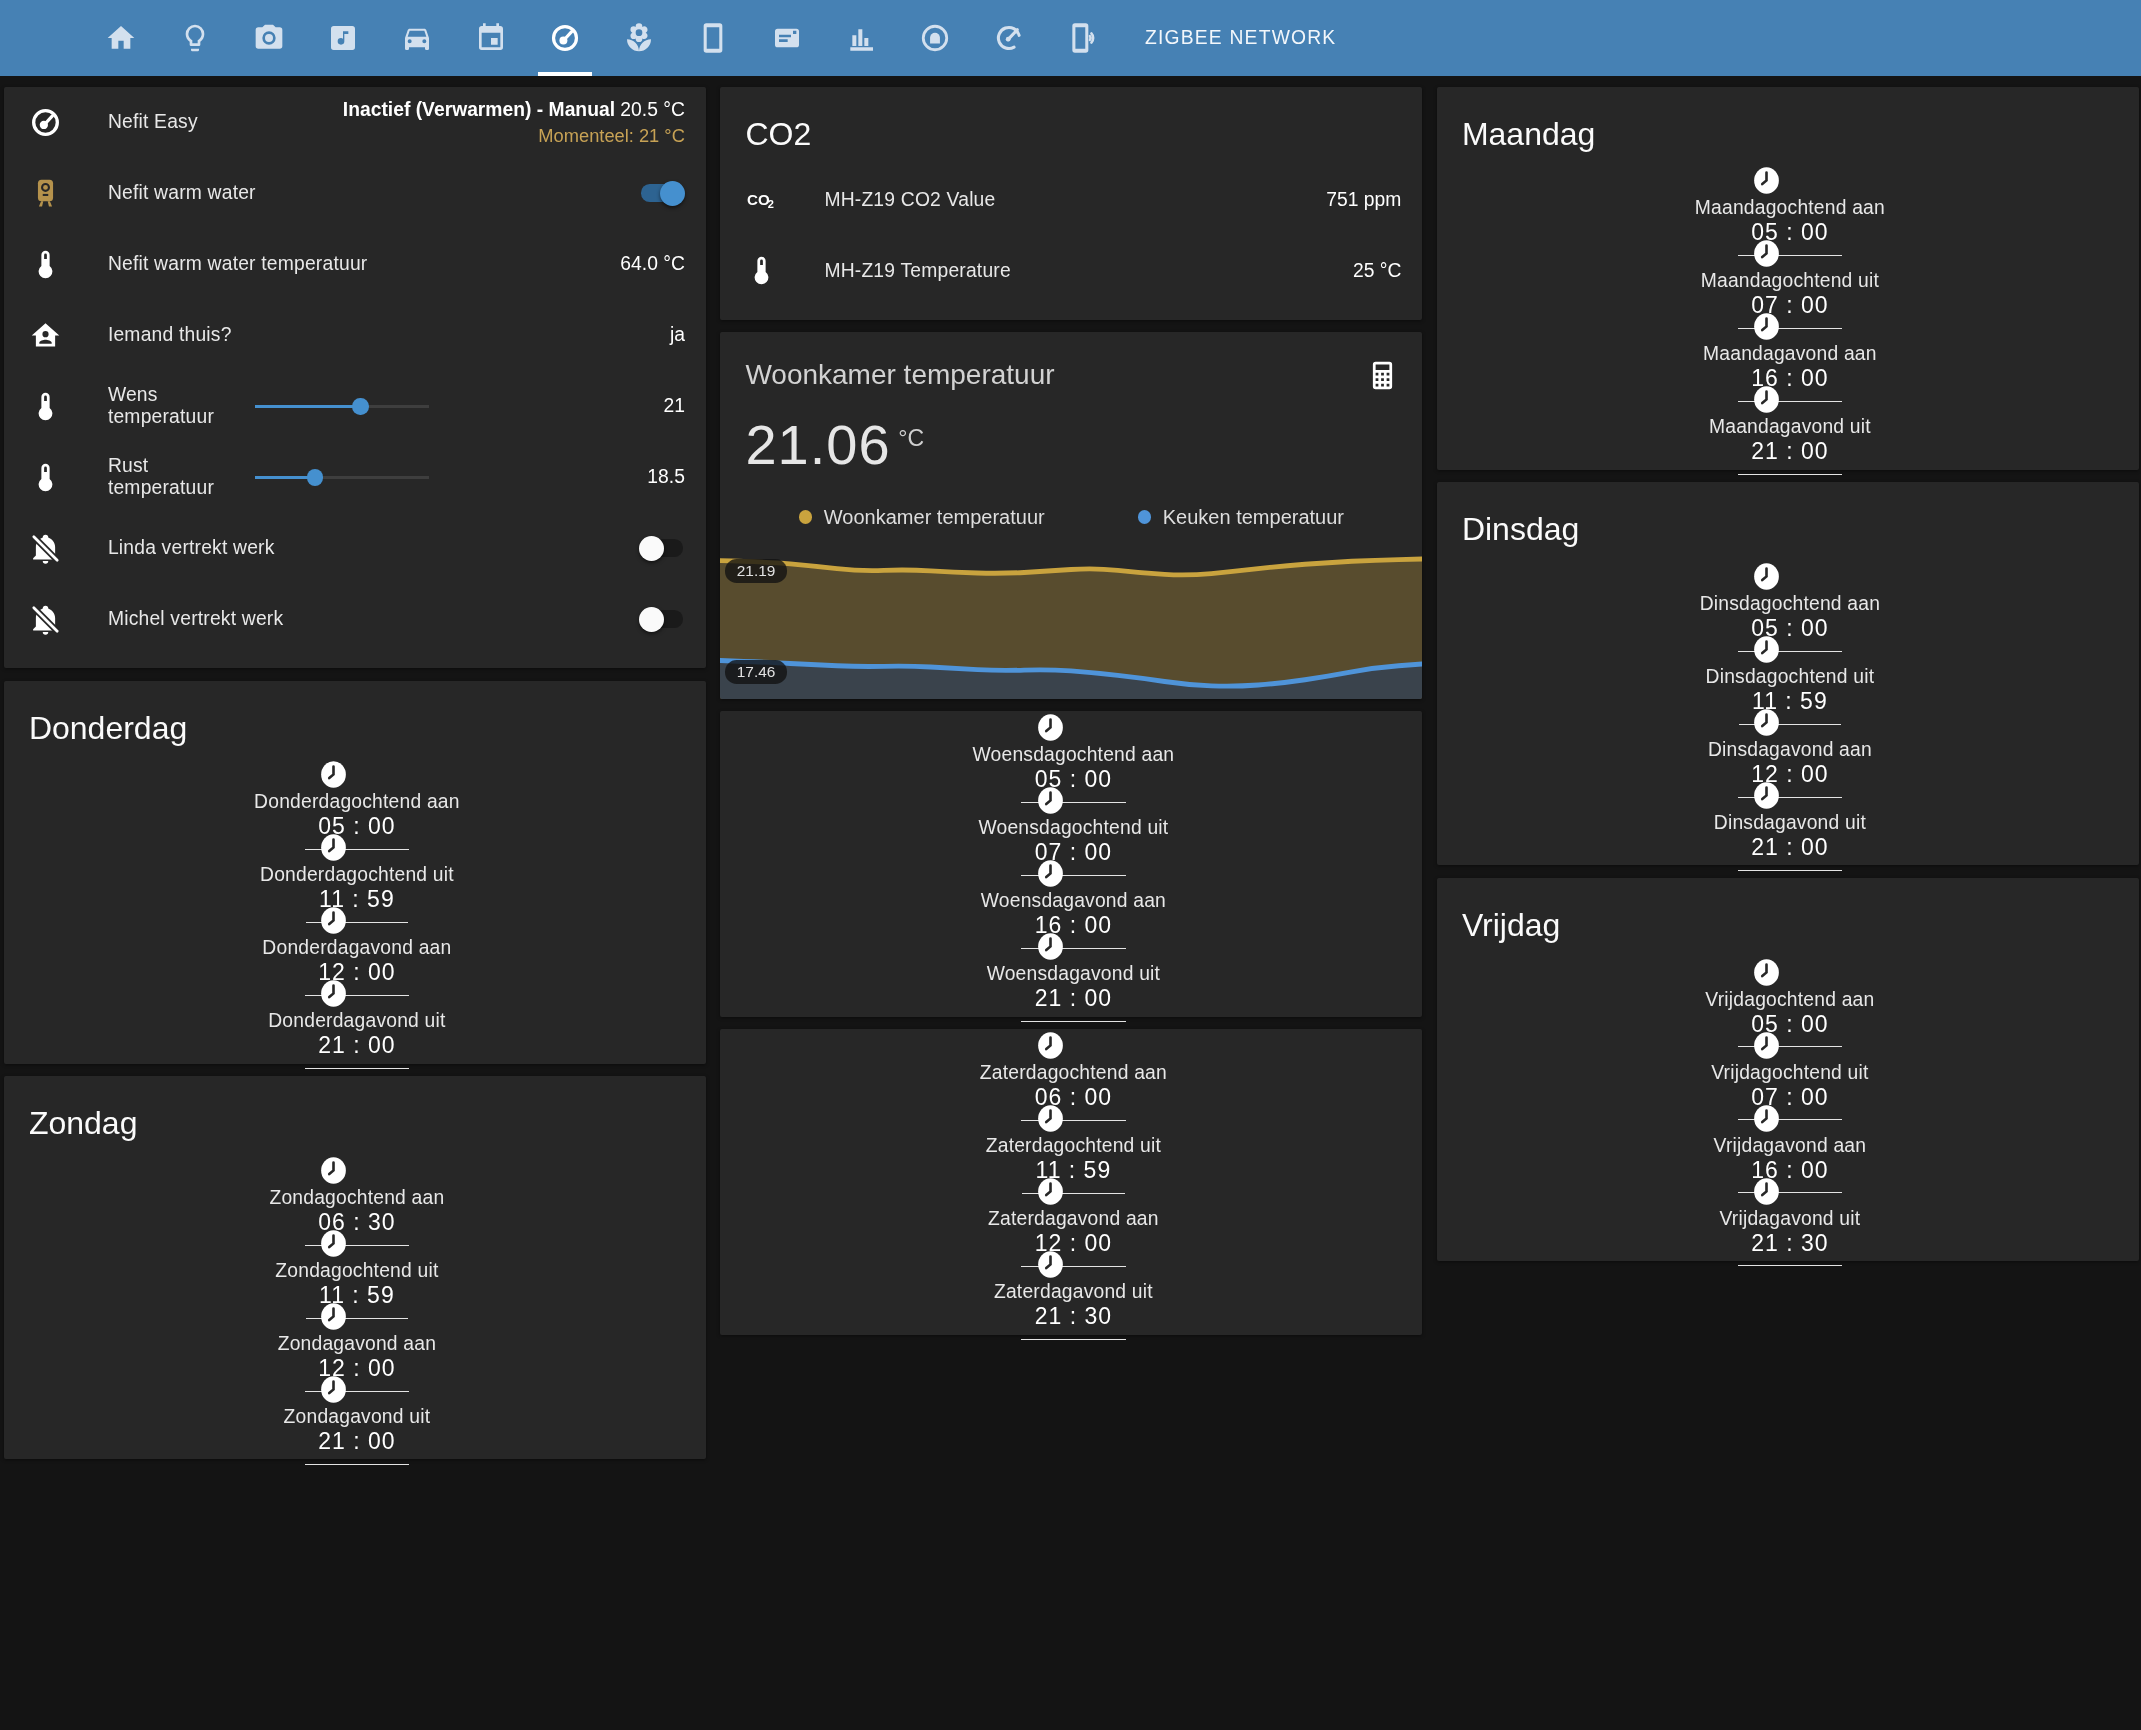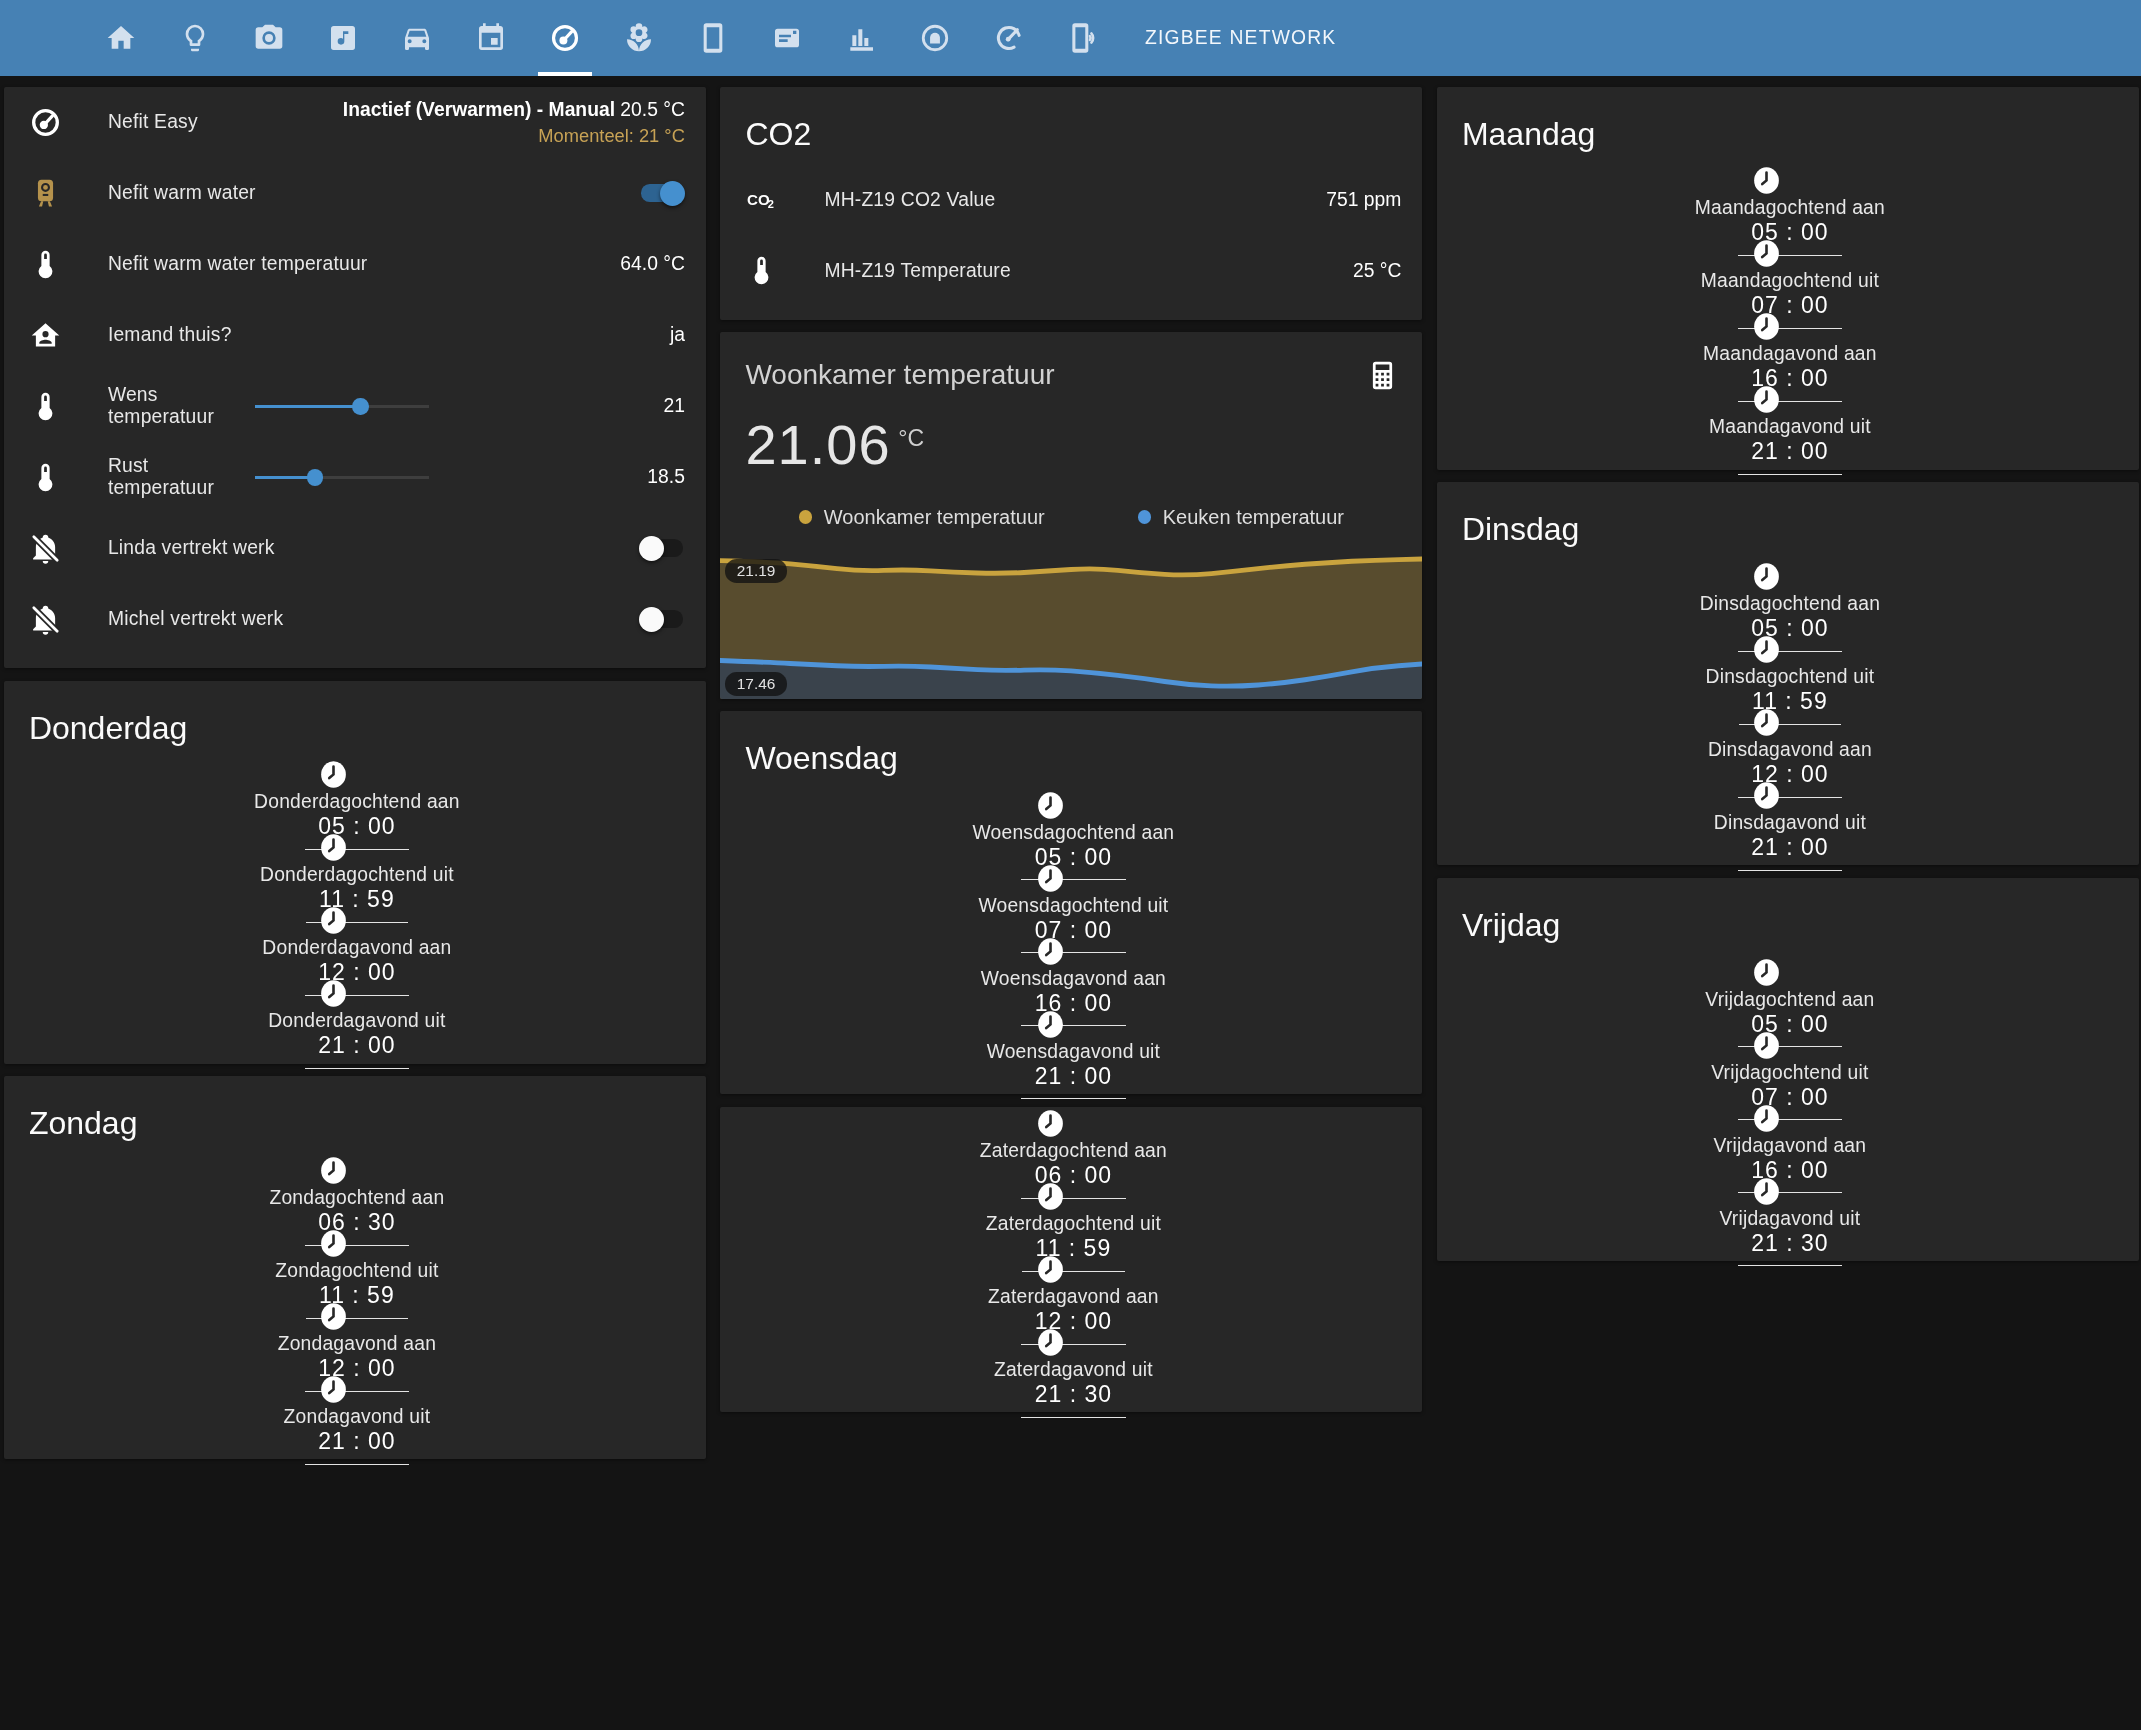--- a/index.html
+++ b/index.html
@@ -62,21 +62,21 @@
   .chart-value .big{font-size:56px;font-weight:300;letter-spacing:1px;text-align:right;}
   .chart-value .unit{font-size:23px;color:#cfcfcf;margin-left:7.7px;position:relative;top:-17.4px;}
   .chart-legend{display:flex;justify-content:center;gap:93px;padding:29px 0 23px 0;}
   .legend-item{display:flex;align-items:center;gap:11.6px;font-size:20px;color:#dedede;}
   .legend-item .dot{width:13.5px;height:13.5px;border-radius:50%;flex:none;}
   .chart-graph{position:relative;height:147px;}
   .chart-graph svg{display:block;width:100%;height:100%;}
   .chart-badge{position:absolute;background:rgba(18,18,18,0.78);color:#e2e2e2;font-size:15.4px;
     padding:2.9px 11.6px;border-radius:11.6px;}
   .badge-top{top:7.7px;left:4.8px;}
-  .badge-bottom{bottom:3px;left:4.8px;}
+  .badge-bottom{bottom:15px;left:4.8px;}
 </style>
 </head>
 <body>
 
 <header class="navbar">
   <div class="nav-tabs">
     <span class="nav-tab">
         <svg viewBox="0 0 24 24" fill="currentColor">
           <path d="M10 20v-6h4v6h5v-8h3L12 3 2 12h3v8z"></path>
         </svg>
@@ -406,21 +406,20 @@
             <path d="M0.0,112.2 Q48.5,114.0 72.7,115.3 Q96.9,116.5 121.2,117.6 Q145.4,118.7 169.6,118.2 Q193.9,117.6 218.1,118.9 Q242.3,120.2 266.6,121.6 Q290.8,123.0 315.0,122.1 Q339.3,121.2 363.5,123.0 Q387.7,124.9 412.0,127.6 Q436.2,130.3 460.4,133.9 Q484.7,137.5 508.9,138.4 Q533.1,139.3 557.4,137.5 Q581.6,135.7 605.8,132.1 Q630.1,128.5 654.3,124.0 Q678.5,119.4 702.8,117.6 L727.0,115.8 L727,152 L0,152 Z" fill="#3a434c" stroke="none"></path>
             <path d="M0.0,9.0 Q48.5,10.1 72.7,12.3 Q96.9,14.5 121.2,17.2 Q145.4,19.9 169.6,19.0 Q193.9,18.1 218.1,19.5 Q242.3,21.0 266.6,21.7 Q290.8,22.4 315.0,21.2 Q339.3,19.9 363.5,18.1 Q387.7,16.3 412.0,19.0 Q436.2,21.7 460.4,23.2 Q484.7,24.6 508.9,22.3 Q533.1,19.9 557.4,17.2 Q581.6,14.5 605.8,12.7 Q630.1,10.9 654.3,9.6 Q678.5,8.3 702.8,7.8 L727.0,7.2" fill="none" stroke="#c9a33e" stroke-width="5" stroke-linecap="round" stroke-linejoin="round"></path>
             <path d="M0.0,112.2 Q48.5,114.0 72.7,115.3 Q96.9,116.5 121.2,117.6 Q145.4,118.7 169.6,118.2 Q193.9,117.6 218.1,118.9 Q242.3,120.2 266.6,121.6 Q290.8,123.0 315.0,122.1 Q339.3,121.2 363.5,123.0 Q387.7,124.9 412.0,127.6 Q436.2,130.3 460.4,133.9 Q484.7,137.5 508.9,138.4 Q533.1,139.3 557.4,137.5 Q581.6,135.7 605.8,132.1 Q630.1,128.5 654.3,124.0 Q678.5,119.4 702.8,117.6 L727.0,115.8" fill="none" stroke="#4f94d9" stroke-width="5" stroke-linecap="round" stroke-linejoin="round"></path>
           </svg>
         <span class="chart-badge badge-top">21.19</span>
         <span class="chart-badge badge-bottom">17.46</span>
       </div>
     </div>
 
     <div class="card day-card">
-      <div class="card-title">Woensdag</div>
       <div class="row">
         <span class="icon clock">
             <svg viewBox="0 0 24 24" fill="currentColor">
               <ellipse cx="12" cy="12" rx="9" ry="9.6"></ellipse>
               <path d="M12 6.2 V12 L8.9 14.6" fill="none" stroke="#272727" stroke-width="1.9" stroke-linecap="round"></path>
             </svg>
           </span>
         <span class="label">Woensdagochtend aan</span>
         <span class="time">05 : 00</span>
       </div>

